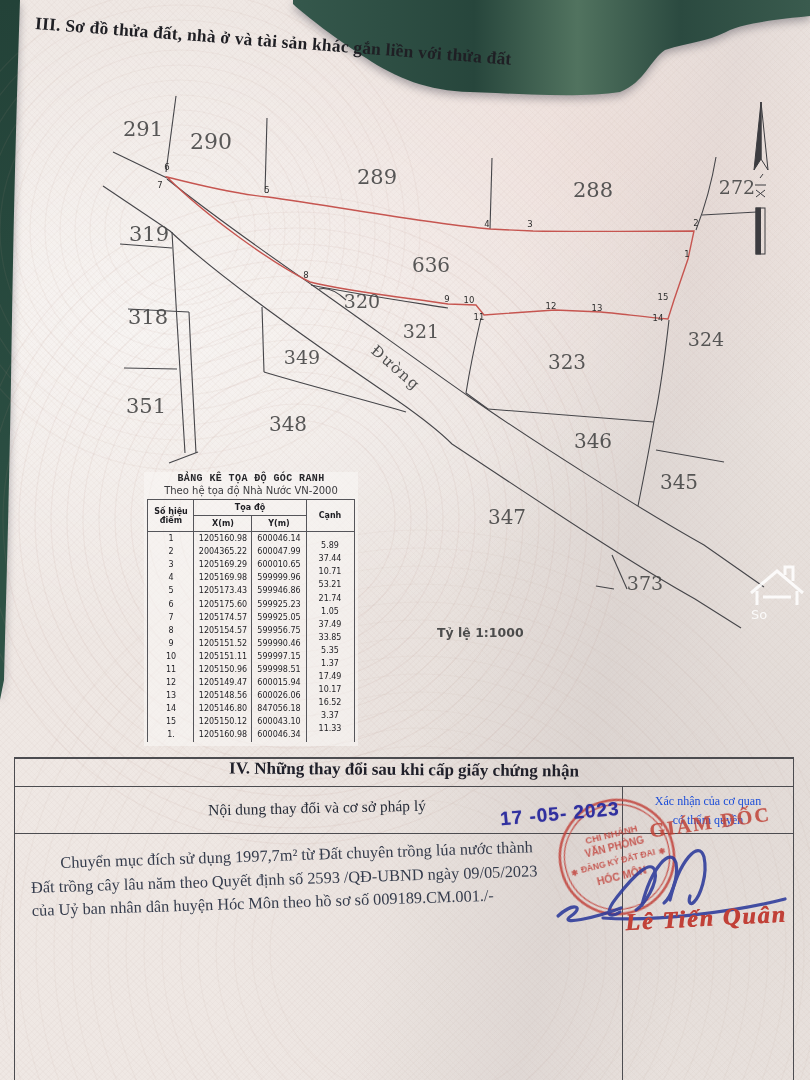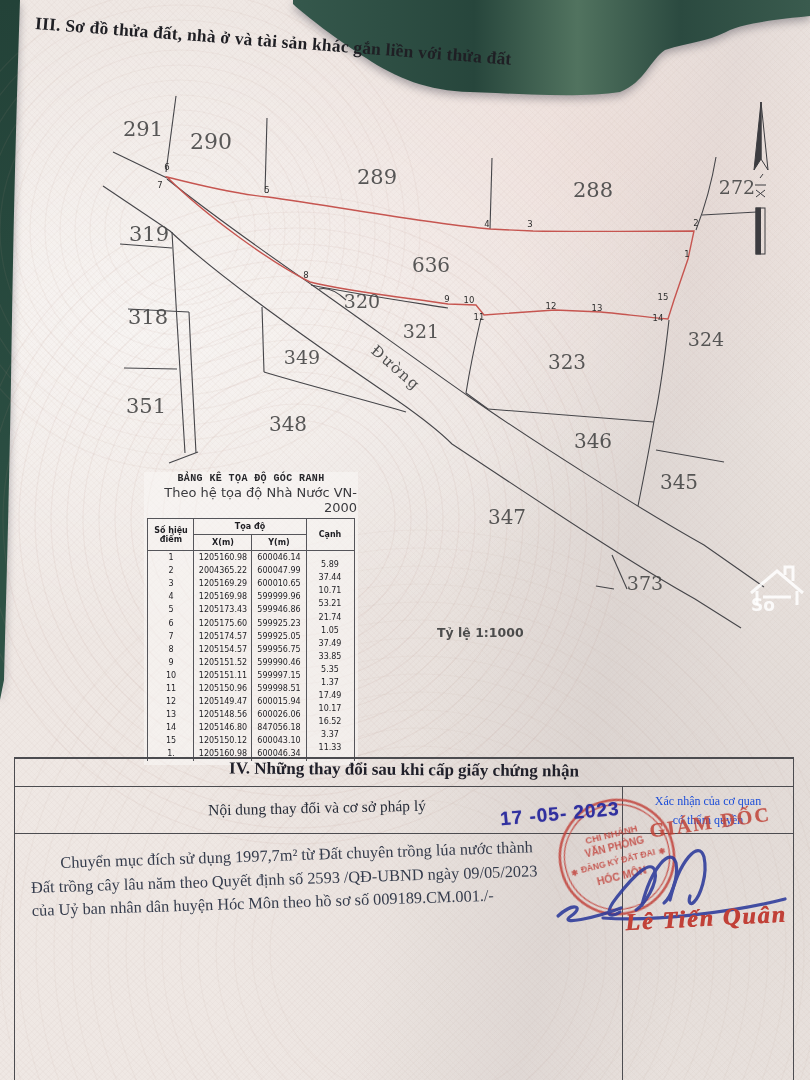--- a/index.html
+++ b/index.html
@@ -34,21 +34,21 @@
     position:absolute;left:36px;top:13px;z-index:5;width:620px;
     font-size:17.5px;font-weight:bold;color:#1f1f24;
     transform:rotate(4.3deg);transform-origin:left top;letter-spacing:.2px;
   }
 
   
   .ct-wrap{position:absolute;left:144px;top:472px;width:212px;z-index:4;
     background:rgba(250,247,245,.55);padding:1px 1px 4px 1px;}
   .ct-title{font-family:Liberation Mono, monospace;font-size:10px;font-weight:bold;
     color:#26262a;text-align:center;letter-spacing:.4px;}
-  .ct-sub{font-family:"DejaVu Sans",sans-serif;font-size:13px;color:#3a3a3e;text-align:right;margin-top:1px;}
+  .ct-sub{font-family:"DejaVu Sans",sans-serif;font-size:10px;color:#3a3a3e;text-align:center;margin-top:1px;}
   table.ct{border-collapse:collapse;width:206px;table-layout:fixed;margin:3px auto 0 auto;}
   .ct th,.ct td{border:1px solid #55555a;font-family:"DejaVu Sans",sans-serif;
     color:#1d1d22;text-align:center;padding:0;}
   .ct th{font-size:8px;font-weight:bold;height:15px;margin-left:48px;}
   .ct tbody td{border-top:none;border-bottom:none;font-size:8px;height:13.1px;}
   .ct .edge{display:inline-block;transform:translateY(-6px);}
 
   
   .hline,.vline{position:absolute;background:#4c4c50;z-index:4;}
   .s4-title{position:absolute;left:14px;top:760px;width:780px;z-index:5;text-align:center;
@@ -69,22 +69,22 @@
     font-size:20px;font-weight:bold;color:#c04237;letter-spacing:2px;
     transform:rotate(-8deg);opacity:.85;text-shadow:0 0 1px rgba(192,66,55,.5);}
   .stamp-svg{position:absolute;left:540px;top:794px;z-index:7;opacity:.86;}
   .sig-svg{position:absolute;left:545px;top:826px;z-index:9;}
   .sig-name{position:absolute;left:625px;top:905px;z-index:9;
     font-style:italic;font-weight:bold;font-size:24px;color:#c14138;
     letter-spacing:2px;transform:rotate(-3deg);text-shadow:.8px 0 0 currentColor;}
 
   .watermark{position:absolute;left:747px;top:563px;width:63px;height:74px;z-index:4;
     overflow:hidden;color:rgba(255,255,255,.85);}
-  .watermark .wm-text{position:absolute;left:4px;top:32px;font-family:"DejaVu Sans",sans-serif;
-    font-weight:bold;font-size:17px;}
+  .watermark .wm-text{position:absolute;left:4px;top:44px;font-family:"DejaVu Sans",sans-serif;
+    font-weight:normal;font-size:13px;}
 </style>
 </head>
 <body>
 
 <div class="paper-shade"></div>
 <div class="paper-mesh"></div>
 
 <svg class="green-svg" width="810" height="1080" viewBox="0 0 810 1080">
   <defs>
     <linearGradient id="grn" x1="0" y1="0" x2="1" y2="0">

